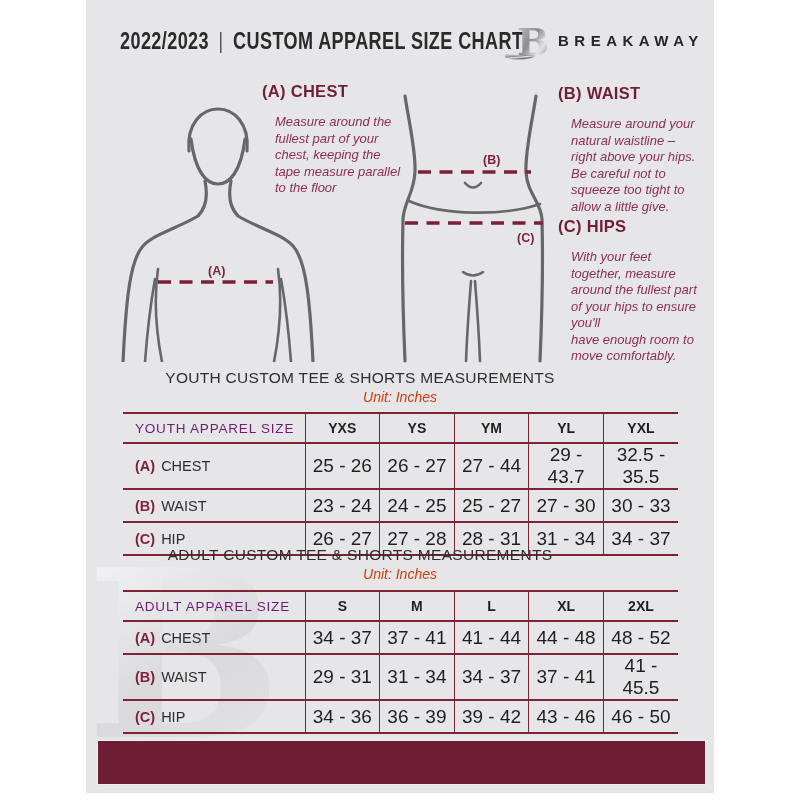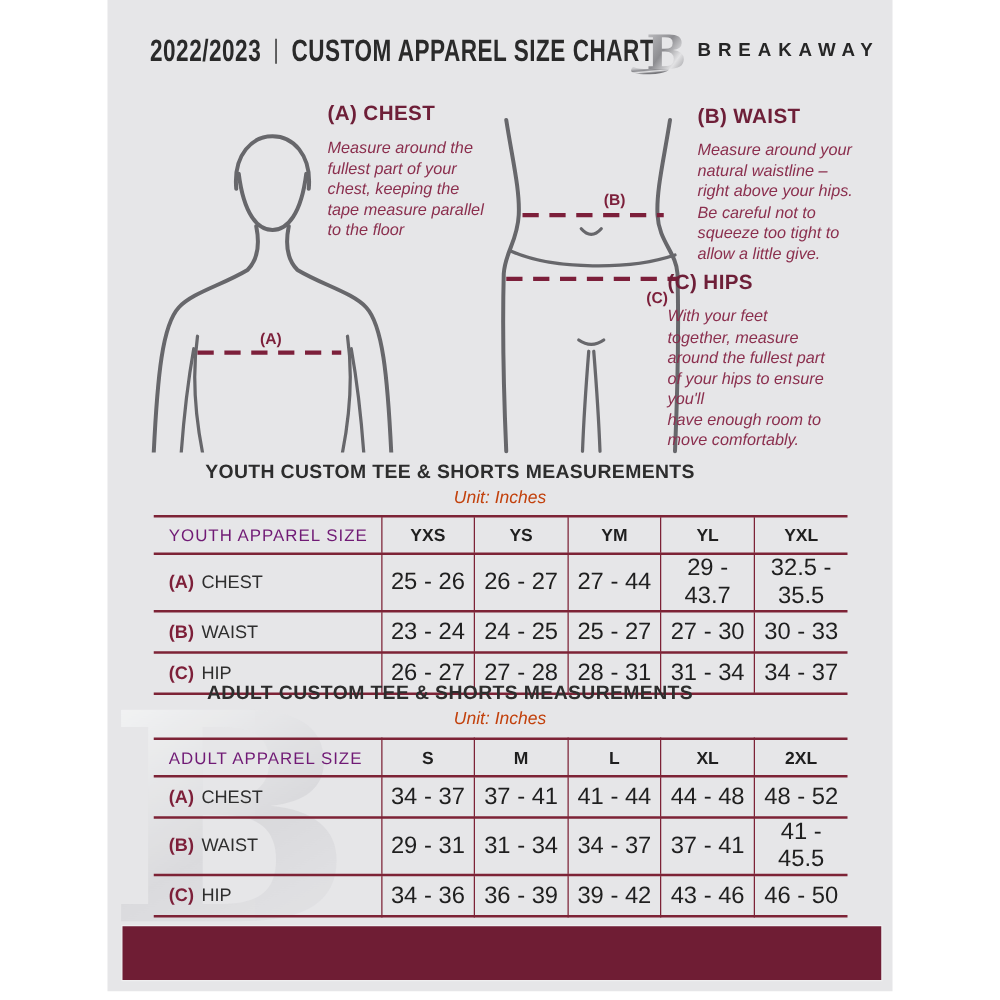--- a/index.html
+++ b/index.html
@@ -38,27 +38,27 @@
   .fig path.body { fill:none; stroke:#67676b; stroke-width:3.2; stroke-linecap:round; }
   .fig path.detail { fill:none; stroke:#67676b; stroke-width:2.6; stroke-linecap:round; }
   .fig path.dash { fill:none; stroke:#7c1f3a; stroke-width:3.4; stroke-dasharray:13 8.5; }
   .fig text.marker {
     font-family:"Liberation Sans", sans-serif; font-weight:bold; font-size:12.5px; fill:#7c1f3a;
   }
   
   .instr { position:absolute; }
   #instr-chest { left:176px; top:82px; width:160px; }
   #instr-waist { left:472px; top:84px; width:156px; }
-  #instr-hips  { left:448px; top:217px; width:160px; }
+  #instr-hips  { left:472px; top:217px; width:160px; }
   .instr h3 { margin:0 0 9px 0; font-size:16.5px; font-weight:bold; color:#6e1f38; letter-spacing:.3px; }
-  .instr p  { margin:0; font-size:13px; font-style:italic; color:#8b2f4e;
+  .instr p  { margin:13px; font-size:13px; font-style:italic; color:#8b2f4e;
               line-height:16.5px; white-space:pre-line; }
   
   .sec-title { position:absolute; left:0; width:548px; text-align:center;
-               font-weight:bold; font-size:15.5px; color:#2d2d2d; letter-spacing:.3px; }
+               font-weight:normal; font-size:15.5px; color:#2d2d2d; letter-spacing:.3px; }
   .sec-unit  { position:absolute; left:0; width:628px; text-align:center;
                font-style:italic; font-weight:normal; font-size:14px; color:#c2410c; }
   #youth-title { top:369px; } #youth-unit { top:389px; }
   #adult-title { top:546px; } #adult-unit { top:566px; }
   .size-table { position:absolute; left:37px; width:555px; border-collapse:collapse; table-layout:fixed; }
   #youth-table { top:412px; } #adult-table { top:590px; }
   .size-table col.c0 { width:182px; }
   .size-table tr { border-top:2px solid #7d2336; }
   .size-table { border-bottom:2px solid #7d2336; }
   .size-table td, .size-table th { padding:0; height:31px; vertical-align:middle; }

